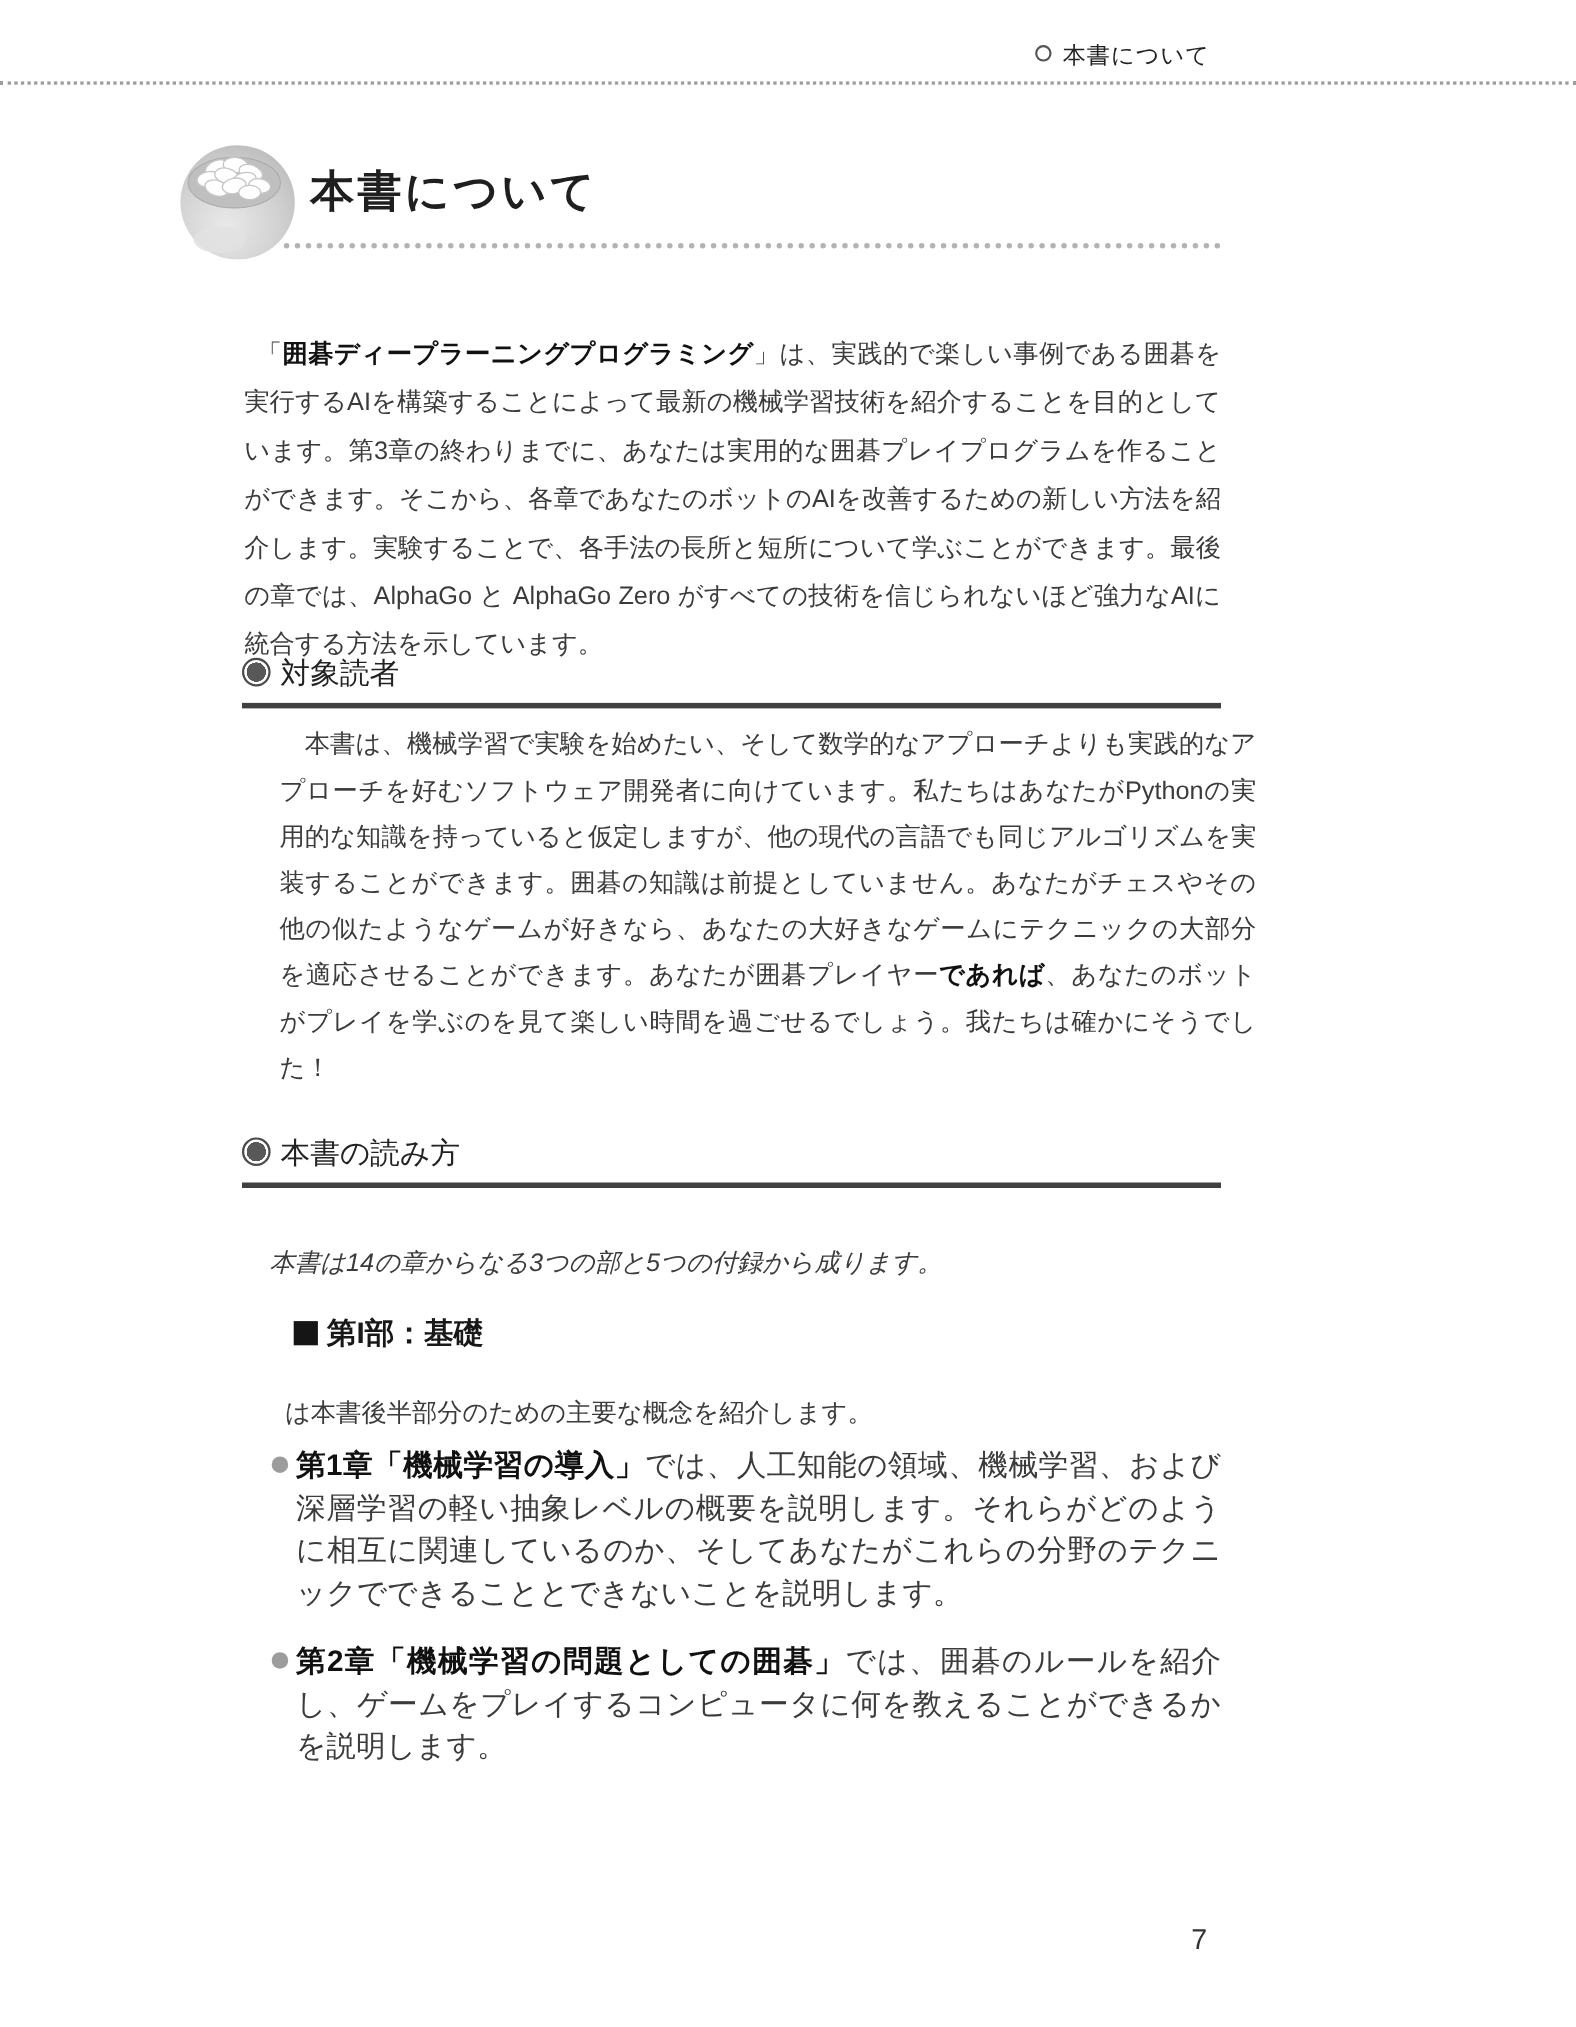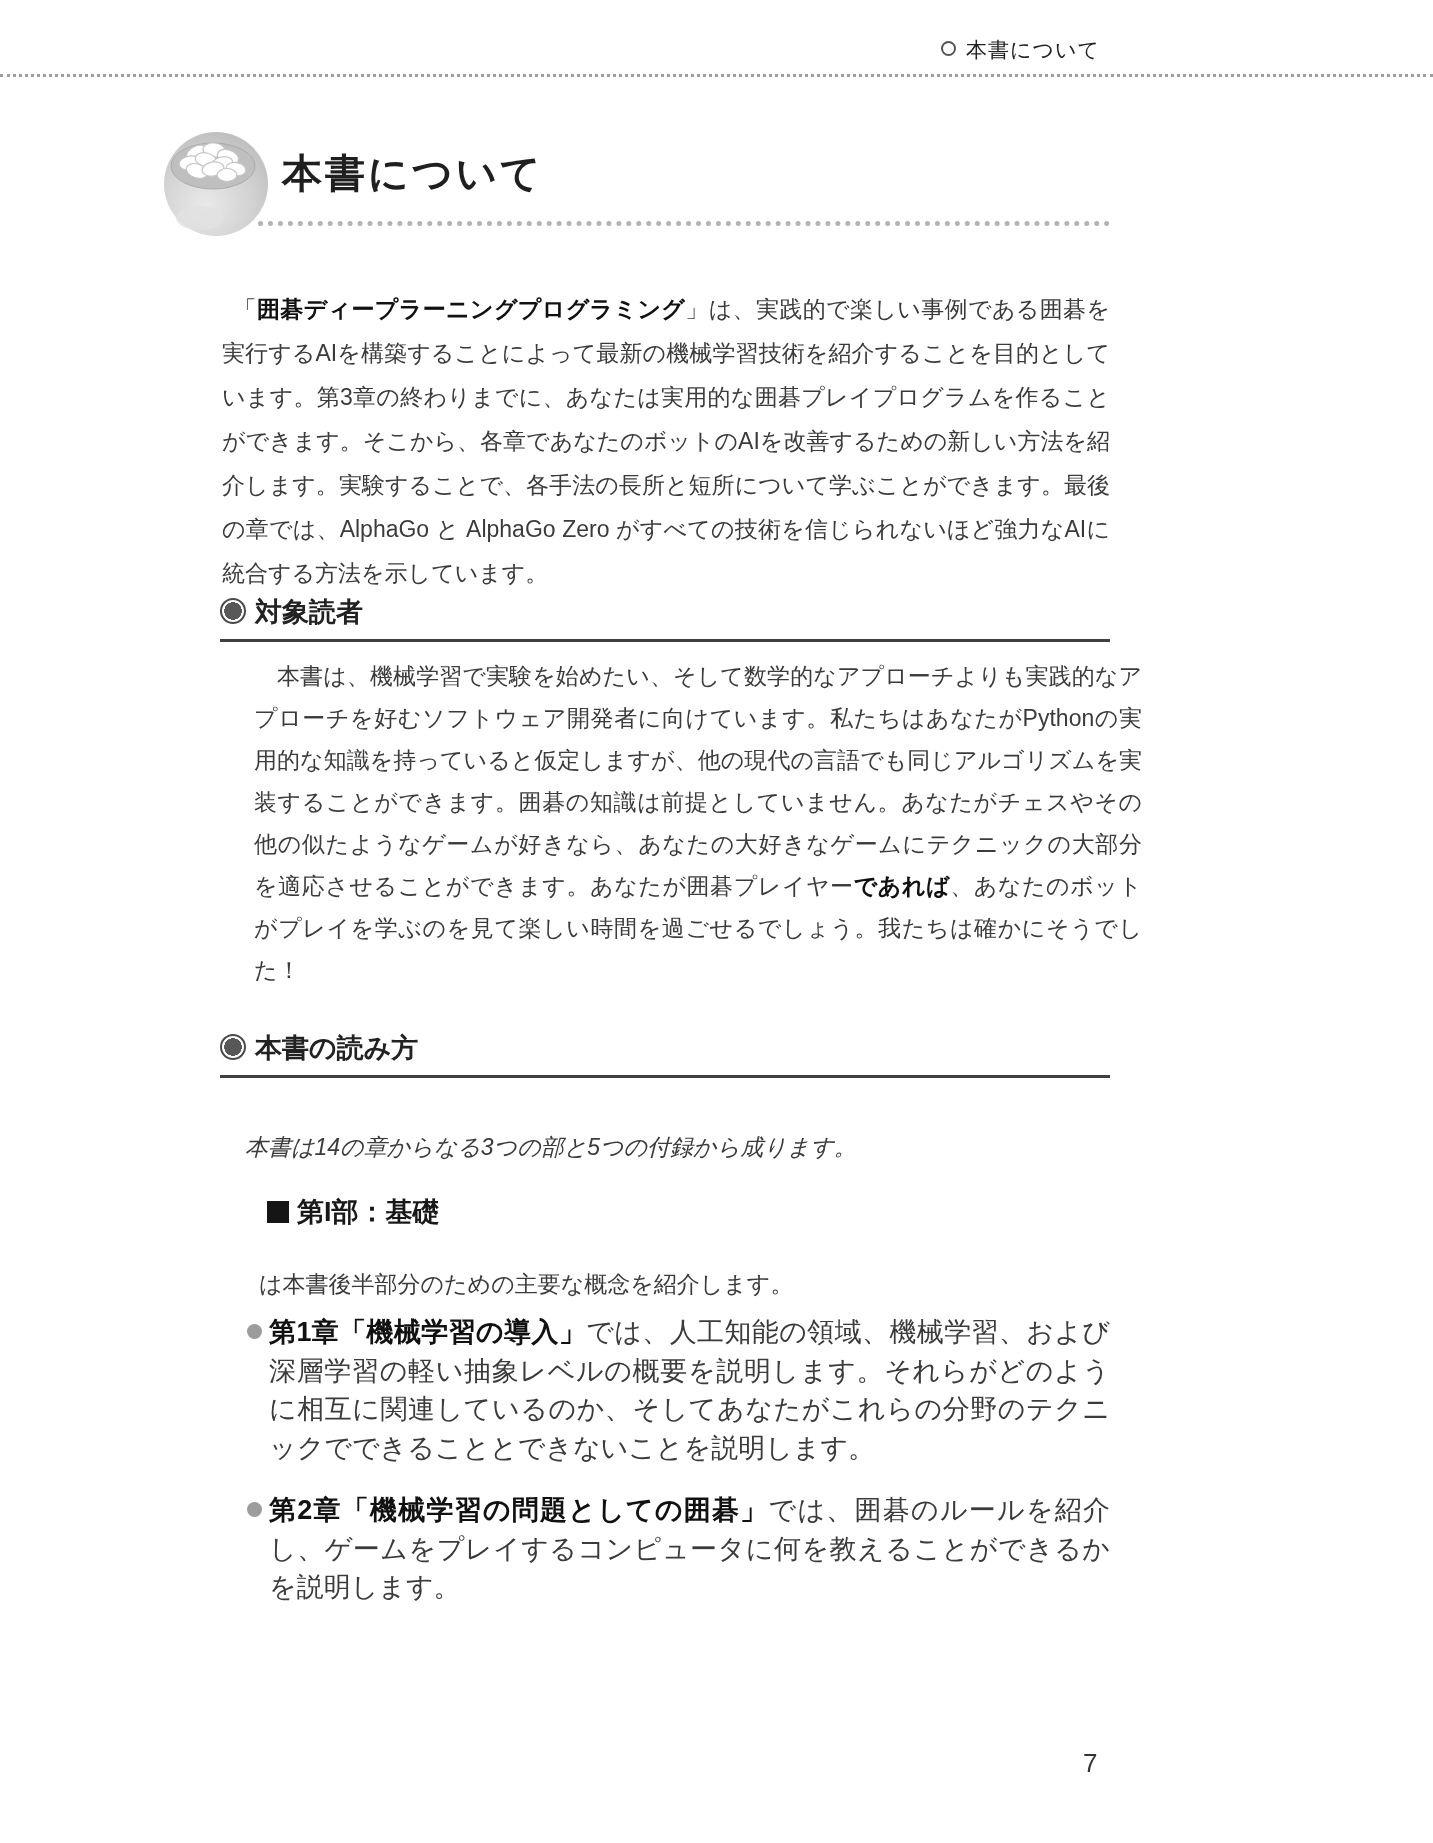--- a/index.html
+++ b/index.html
@@ -36,25 +36,25 @@
   .title-rule{
     position:absolute;top:221px;left:258px;width:852px;
     border-top:5px dotted #b3b3b3;
   }
   
   .body-block{
     position:absolute;left:222px;width:888px;
     font-size:23px;line-height:44px;
     text-align:justify;
   }
-  .intro{top:264px;text-indent:0.5em;}
+  .intro{top:276px;text-indent:0.5em;}
   .section-heading{
     position:absolute;left:220px;width:890px;
-    font-size:27px;font-weight:bold;color:#222;
-    padding-bottom:9px;border-bottom:3px solid #404040;
+    font-size:27px;font-weight:normal;color:#222;
+    padding-bottom:9px;border-bottom:5px solid #404040;
   }
   .sh-audience{top:594px;}
   .sh-howto{top:1030px;}
   .bullseye{
     display:inline-block;width:22px;height:22px;border-radius:50%;
     border:2px solid #4a4a4a;margin-right:9px;vertical-align:-3px;
     background:radial-gradient(circle at center,#585858 56%,#ffffff 57%);
   }
   .audience-p{top:632px;line-height:42px;text-indent:1em;margin-left:32px;}
   .howto-intro{top:1103px;line-height:42px;text-indent:1em;font-style:italic;}

